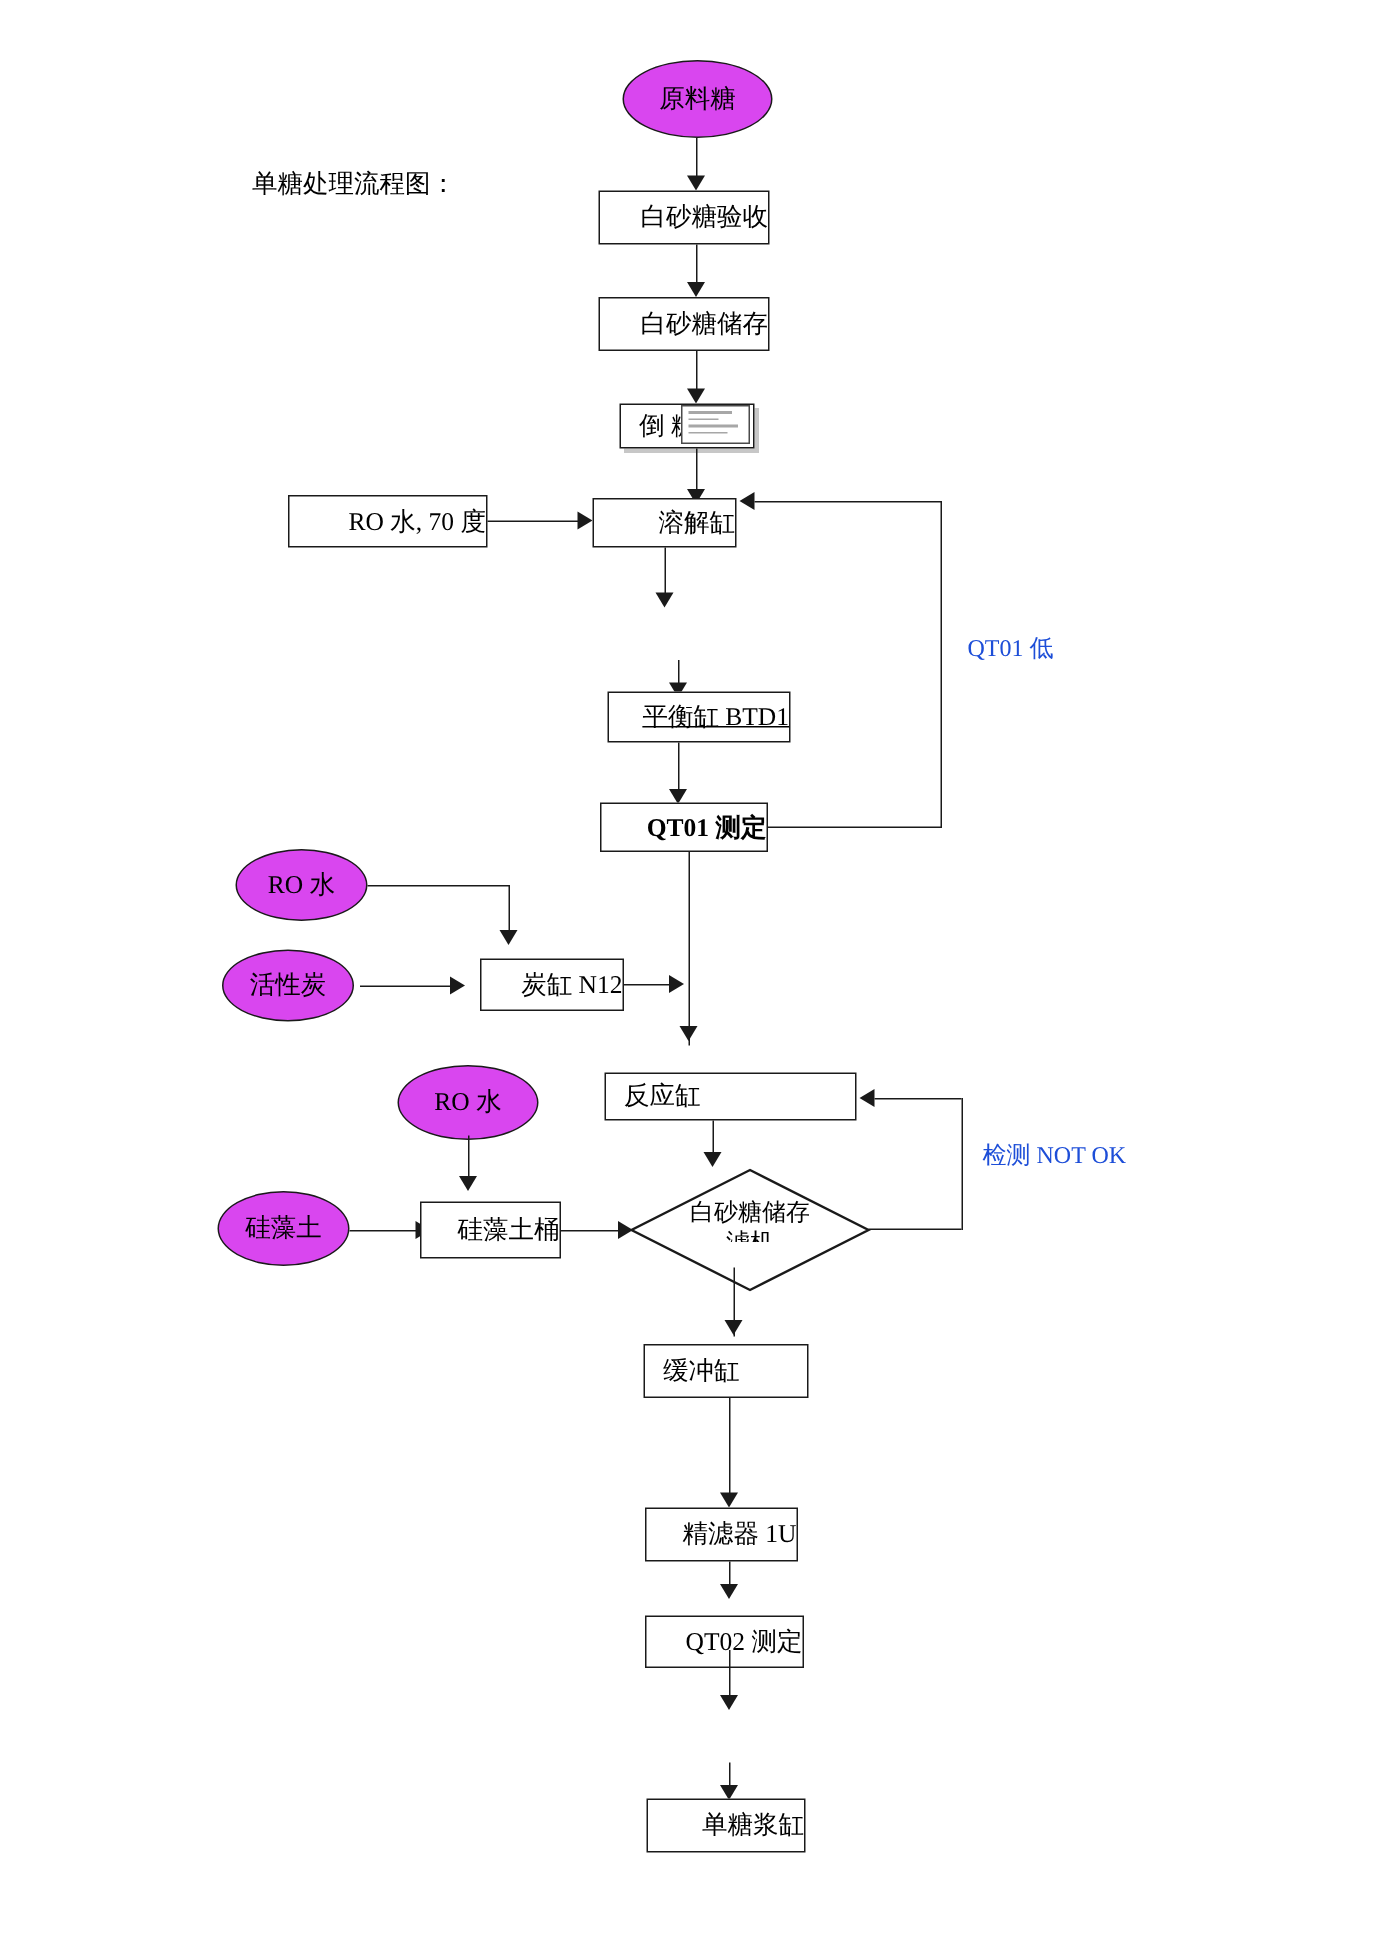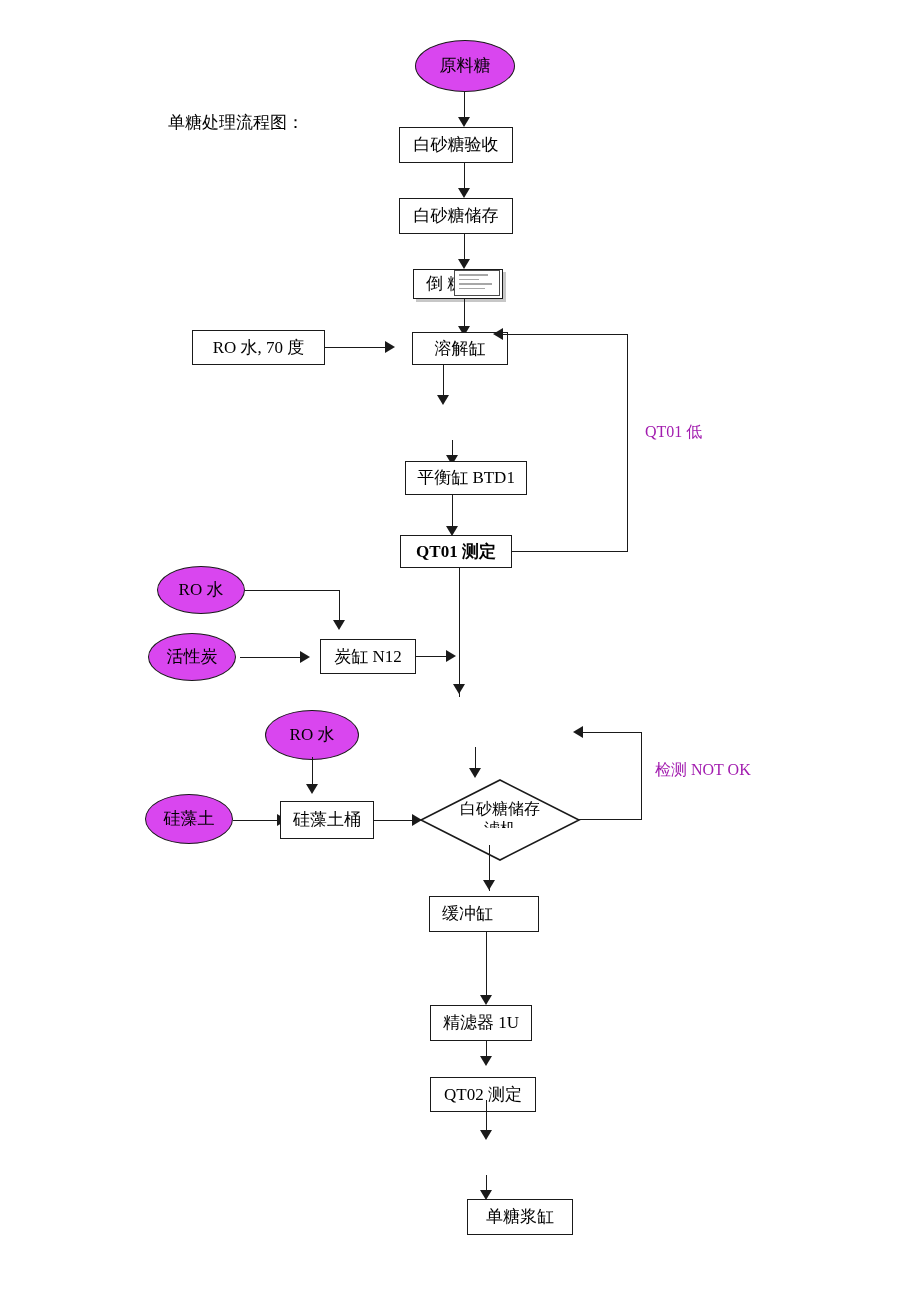--- a/index.html
+++ b/index.html
@@ -26,20 +26,21 @@
     justify-content: center;
     text-align: center;
     font-size: 17px;
     line-height: 1.15;
     color: #000;
     white-space: nowrap;
   }
   .box {
     border: 1.4px solid #1a1a1a;
     background: #ffffff;
+    justify-content: flex-end;
   }
   .box.shadowed {
     box-shadow: 3px 3px 0 rgba(0,0,0,0.22);
   }
   .box.left {
     justify-content: flex-start;
     padding-left: 12px;
   }
   .ellipse {
     border: 1.4px solid #1a1a1a;
@@ -48,21 +49,21 @@
   }
   .title-text {
     position: absolute;
     font-size: 17px;
     color: #000;
     white-space: nowrap;
   }
   .edge-label {
     position: absolute;
     font-size: 16px;
-    color: #a21caf;
+    color: #1d4ed8;
     white-space: nowrap;
   }
   
   .diamond-wrap {
     position: absolute;
   }
   .diamond-wrap svg {
     display: block;
     overflow: visible;
   }
@@ -173,32 +174,32 @@
 
   <div class="vline" style="left:464px; top:299px; height:35px;"></div>
   <div class="arrow-down" style="left:458px; top:326px;"></div>
 
   <div class="node box" style="left:192px; top:330px; width:133px; height:35px;">
     <span>RO 水, 70 度</span>
   </div>
   <div class="hline" style="left:325px; top:347px; width:62px;"></div>
   <div class="arrow-right" style="left:385px; top:341px;"></div>
 
-  <div class="node box" style="left:395px; top:332px; width:96px; height:33px;margin-left:17px;">
+  <div class="node box" style="left:395px; top:332px; width:96px; height:33px;">
     <span>溶解缸</span>
   </div>
 
   <div class="vline" style="left:443px; top:365px; height:32px;"></div>
   <div class="arrow-down" style="left:437px; top:395px;"></div>
 
 
   <div class="vline" style="left:452px; top:440px; height:20px;"></div>
   <div class="arrow-down" style="left:446px; top:455px;"></div>
 
-  <div class="node box" style="left:405px; top:461px; width:122px; height:34px;">
+  <div class="node box" style="left:405px; top:461px; width:122px; height:34px;text-decoration:underline;">
     <span>平衡缸 BTD1</span>
   </div>
 
   <div class="vline" style="left:452px; top:495px; height:34px;"></div>
   <div class="arrow-down" style="left:446px; top:526px;"></div>
 
   <div class="node box" style="left:400px; top:535px; width:112px; height:33px;font-weight:bold;">
     <span>QT01 测定</span>
   </div>
 
@@ -241,20 +242,23 @@
   </div>
   <div class="hline" style="left:233px; top:820px; width:46px;"></div>
   <div class="arrow-right" style="left:277px; top:814px;"></div>
 
   <div class="node box" style="left:280px; top:801px; width:94px; height:38px;">
     <span>硅藻土桶</span>
   </div>
   <div class="hline" style="left:374px; top:820px; width:40px;"></div>
   <div class="arrow-right" style="left:412px; top:814px;"></div>
 
+  <div class="node box left" style="left:403px; top:715px; width:168px; height:32px;">
+    <span>反应缸</span>
+  </div>
 
   <div class="vline" style="left:475px; top:747px; height:24px;"></div>
   <div class="arrow-down" style="left:469px; top:768px;"></div>
 
   <div class="diamond-wrap" style="left:420px; top:779px; width:160px; height:82px;">
     <svg width="160" height="82" viewBox="0 0 160 82" xmlns="http://www.w3.org/2000/svg">
       <polygon points="80,1 159,41 80,81 1,41" fill="#ffffff" stroke="#1a1a1a" stroke-width="1.6"></polygon>
     </svg>
     <div class="diamond-label" style="top:20px;">
       <span>白砂糖储存</span>
@@ -289,17 +293,17 @@
     <span>QT02 测定</span>
   </div>
 
   <div class="vline" style="left:486px; top:1100px; height:34px;"></div>
   <div class="arrow-down" style="left:480px; top:1130px;"></div>
 
 
   <div class="vline" style="left:486px; top:1175px; height:20px;"></div>
   <div class="arrow-down" style="left:480px; top:1190px;"></div>
 
-  <div class="node box" style="left:431px; top:1199px; width:106px; height:36px;margin-left:36px;">
+  <div class="node box" style="left:431px; top:1199px; width:106px; height:36px;">
     <span>单糖浆缸</span>
   </div>
 
 </div>
 
 </body></html>

